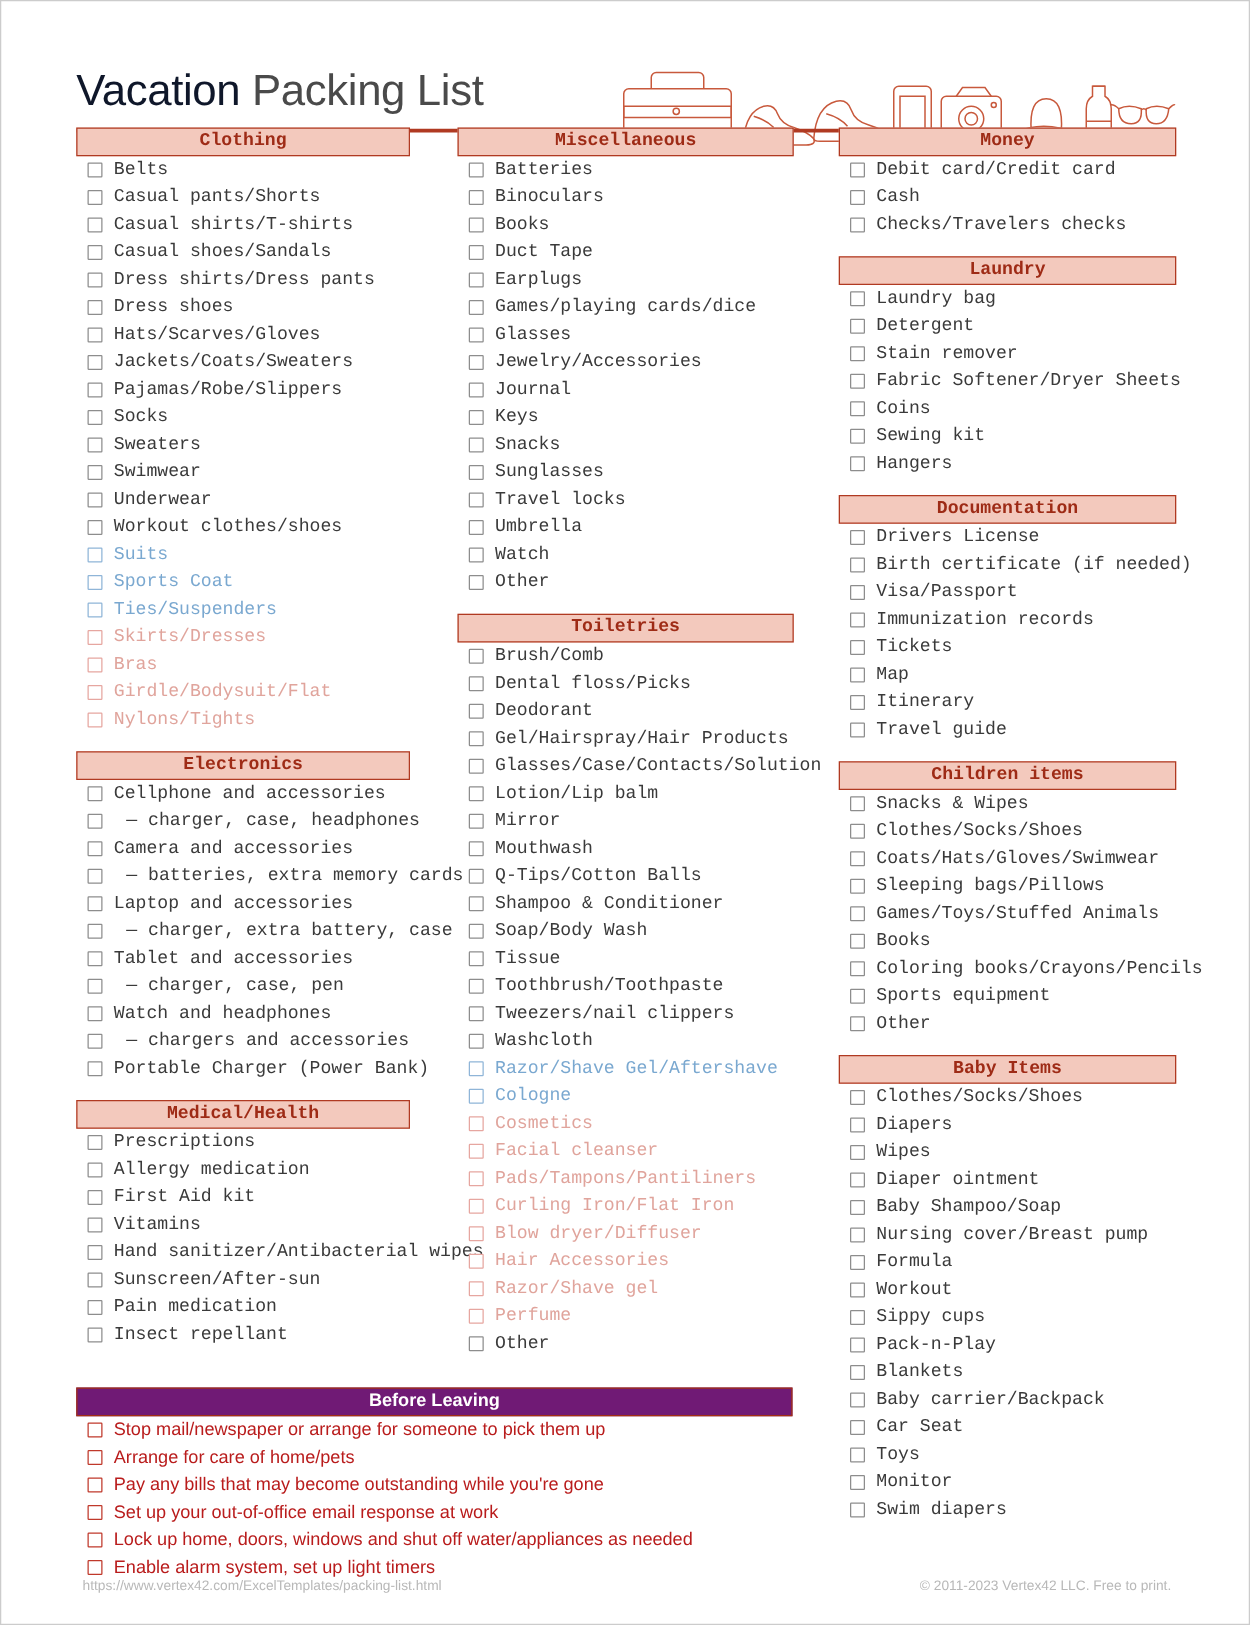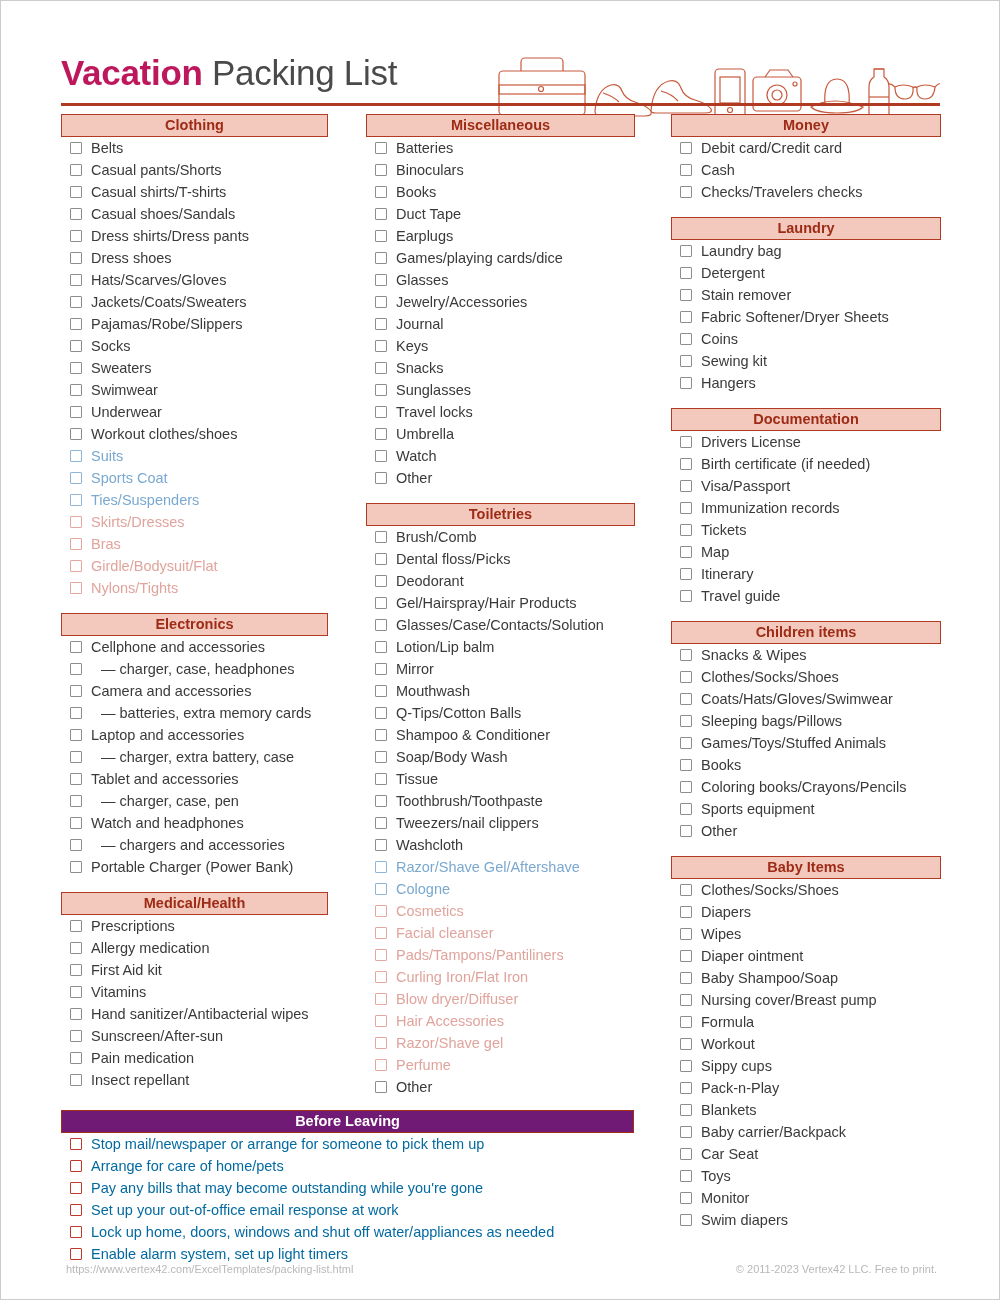--- a/index.html
+++ b/index.html
@@ -35,43 +35,44 @@
     font-size: 35px;
     line-height: 40px;
     letter-spacing: -0.3px;
     white-space: nowrap;
     margin: 0;
     padding-top: 22px;
     font-weight: normal;
     color: #4a4a4a;
   }
   .title .strong {
-    font-weight: bold;
-    color: #be185d;
+    font-weight: normal;
+    color: #0f172a;
   }
   .header-art {
     position: absolute;
     right: 0;
     top: 10px;
     width: 450px;
     height: 80px;
   }
   .header-rule {
     position: absolute;
     left: 60px;
     top: 102px;
     width: 879px;
     height: 3px;
     background: #b03a22;
   }
 
   
   .col {
     position: absolute;
-    top: 113px;
+    top: 101px;
+    font-family: Liberation Mono, monospace;
   }
   .col-1 { left: 60px; width: 267px; }
   .col-2 { left: 365px; width: 269px; }
   .col-3 { left: 670px; width: 270px; }
 
   .section { margin-bottom: 14px; }
 
   .section-head {
     border: 1px solid #b03a22;
     background: #f3c9bd;
@@ -110,21 +111,21 @@
     flex: 0 0 auto;
     background: #fff;
     border-radius: 1px;
   }
   .cb.blue { border-color: #8fb5d8; }
   .cb.pink { border-color: #e6a6a0; }
   .cb.red  { border-color: #c0392b; }
   .lbl { white-space: nowrap; }
   .lbl.blue { color: #7aa8d0; }
   .lbl.pink { color: #e0a49c; }
-  .lbl.red  { color: #0369a1; }
+  .lbl.red  { color: #b91c1c; }
   .lbl.indent { padding-left: 10px; text-align: right; }
 
   
   .before {
     position: absolute;
     left: 60px;
     top: 1109px;
     width: 573px;
   }
   .before ul.items li { height: 22px; font-size: 14.5px; }

